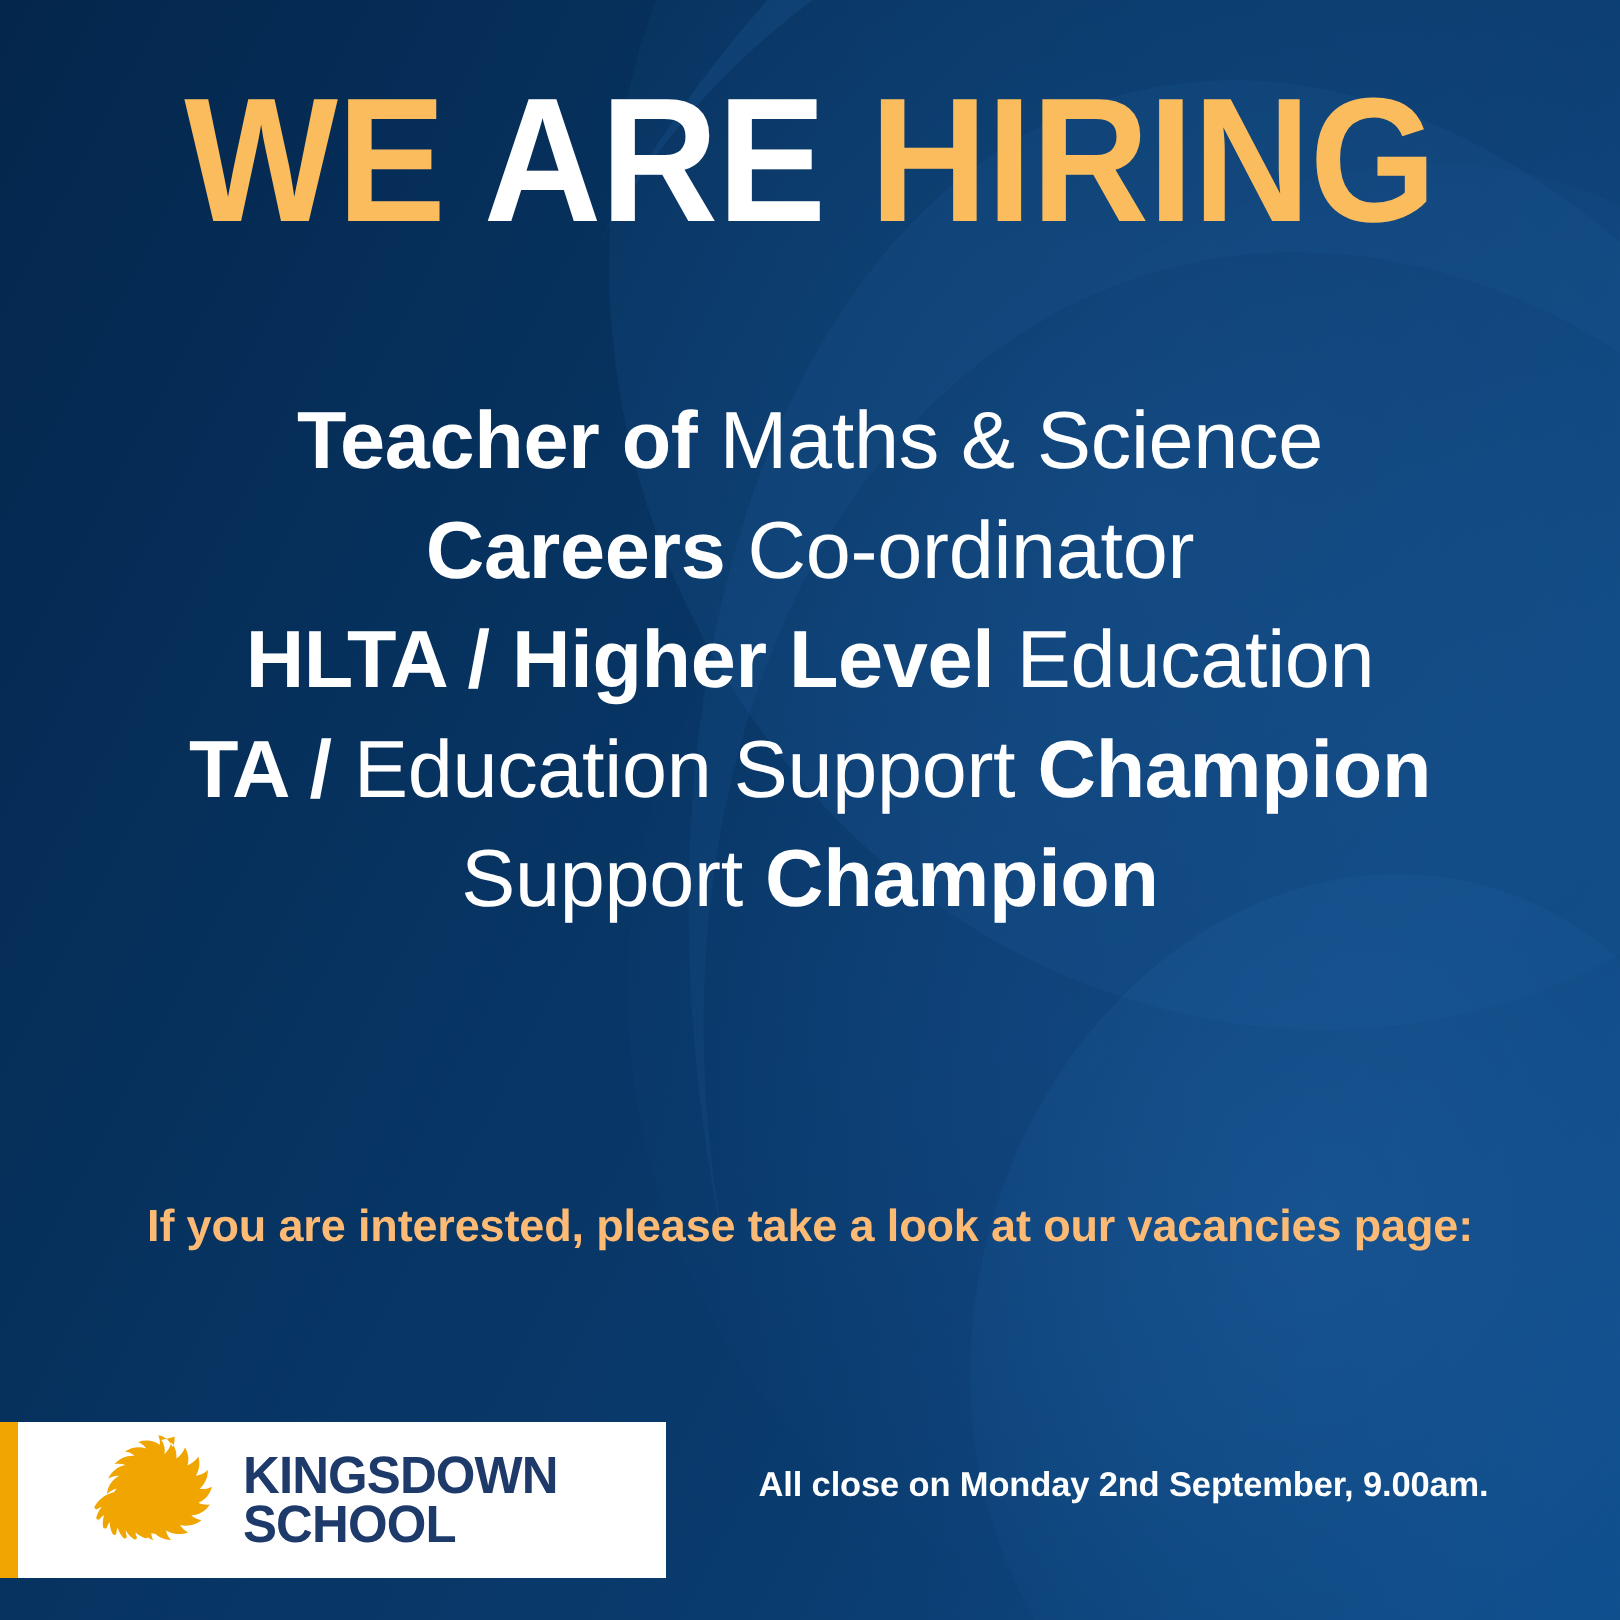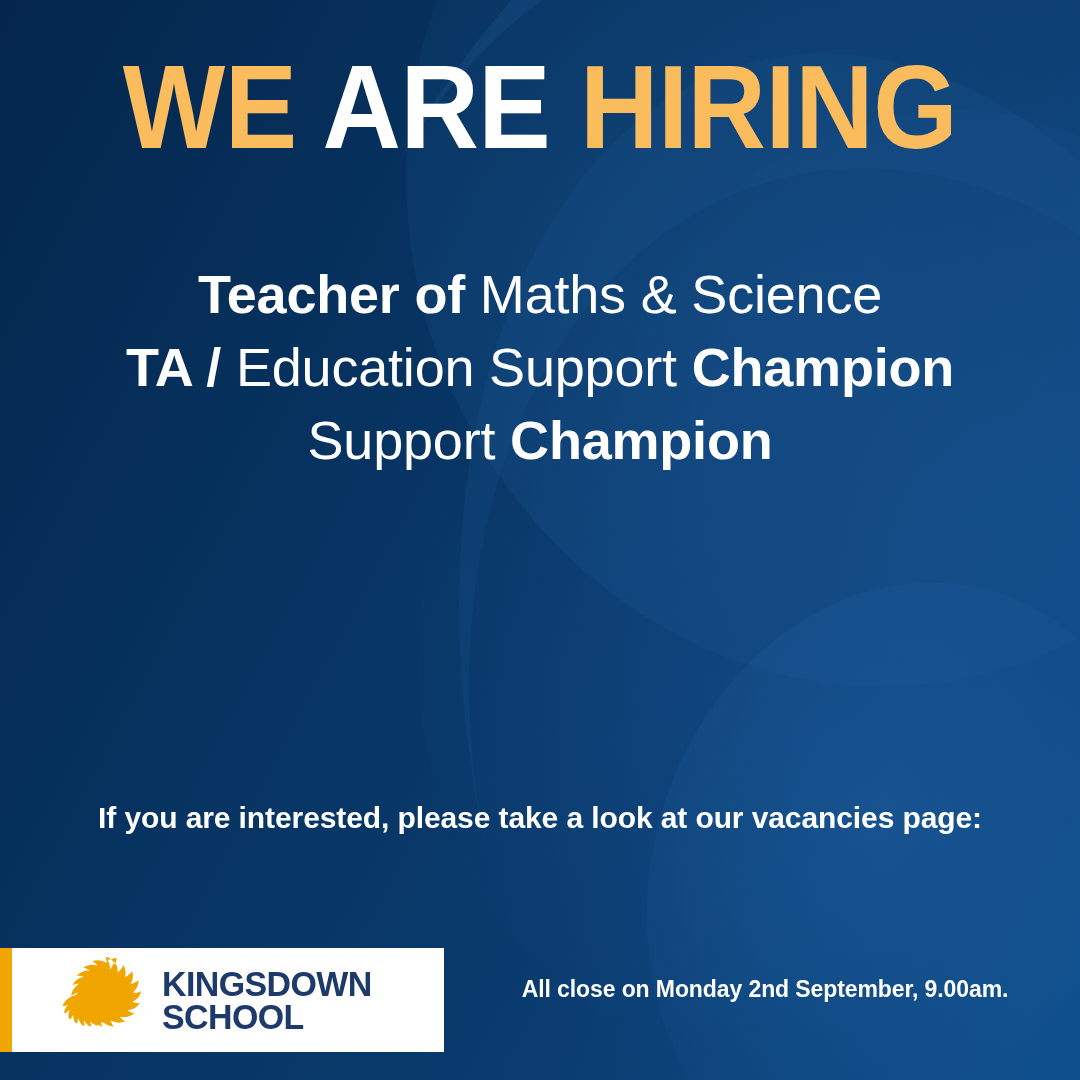--- a/index.html
+++ b/index.html
@@ -143,38 +143,38 @@
     top: 796px;
     left: 0;
     width: 1080px;
     text-align: center;
   }
 
   .cta-text {
     font-size: 30px;
     line-height: 44px;
     font-weight: 700;
-    color: #ffffff;
+    color: #fdba74;
     letter-spacing: -0.1px;
     white-space: nowrap;
   }
 
   .cta-url {
     font-size: 30px;
     line-height: 44px;
     font-weight: 700;
     color: #fbbc5e;
     letter-spacing: -0.1px;
     white-space: nowrap;
   }
 
   
   .closing-date {
     position: absolute;
-    left: 470px;
+    left: 454px;
     top: 976px;
     width: 590px;
     text-align: center;
     font-size: 23px;
     font-weight: 700;
     color: #ffffff;
     white-space: nowrap;
     letter-spacing: -0.1px;
   }
 
@@ -239,20 +239,22 @@
   <div class="bg-swirl swirl-b"></div>
   <div class="bg-swirl swirl-c"></div>
   <div class="bg-swirl swirl-d"></div>
   <div class="bg-arc arc-1"></div>
   <div class="bg-arc arc-2"></div>
 
   <div class="headline"><span class="hl-word">WE </span><span class="hl-word-alt">ARE </span><span class="hl-word">HIRING</span></div>
 
   <div class="vacancies">
     <div class="vacancy-line"><b>Teacher of </b><span>Maths &amp; Science</span></div>
+    <div class="vacancy-line"><b>Careers </b><span>Co-ordinator</span></div>
+    <div class="vacancy-line"><b>HLTA / Higher Level </b><span>Education</span></div>
     <div class="vacancy-line"><b>TA / </b><span>Education Support </span><b>Champion</b></div>
     <div class="vacancy-line"><span>Support </span><b>Champion</b></div>
   </div>
 
   <div class="cta">
     <div class="cta-text">If you are interested, please take a look at our vacancies page:</div>
   </div>
 
   <div class="closing-date">All close on Monday 2nd September, 9.00am.</div>
 

